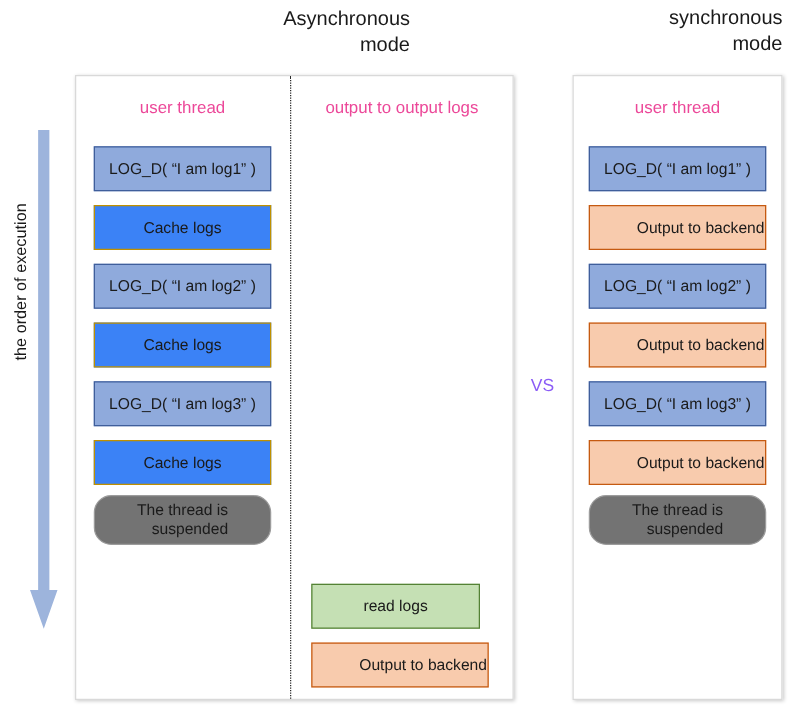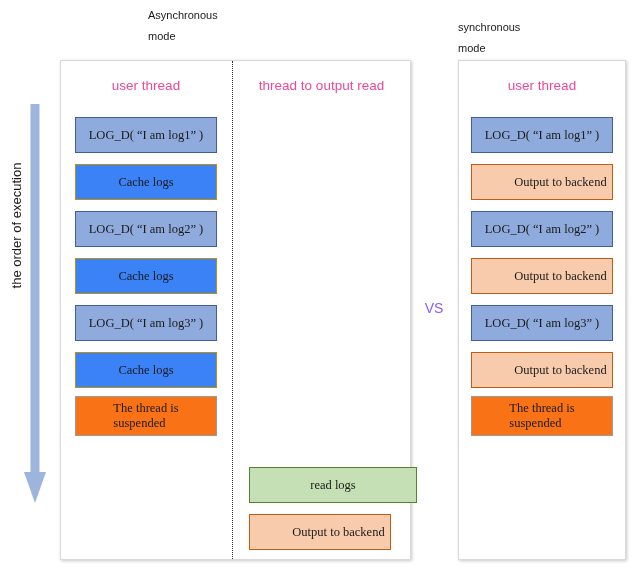--- a/index.html
+++ b/index.html
@@ -12,28 +12,28 @@
     background: #ffffff;
     font-family: "Liberation Sans", sans-serif;
     color: #1a1a1a;
     position: relative;
     overflow: hidden;
   }
 
   
   .mode-title {
     position: absolute;
-    text-align: left;
-    font-size: 11px;
+    text-align: right;
+    font-size: 16px;
     line-height: 21px;
     color: #1a1a1a;
     white-space: pre-line;
   }
   #async-title { left: 148px; top: 5px; width: 180px; }
-  #sync-title  { left: 458px; top: 17px; width: 168px; }
+  #sync-title  { left: 458px; top: 4px; width: 168px; }
 
   
   .panel {
     position: absolute;
     background: #ffffff;
     border: 1px solid #d9d9d9;
     box-shadow: 1px 1px 3px rgba(0,0,0,0.22);
     box-sizing: border-box;
   }
   #async-panel { left: 60px;  top: 60px; width: 351px; height: 500px; }
@@ -61,32 +61,31 @@
   #hdr-output-thread     { left: 234px; top: 77px; width: 175px; }
   #hdr-user-thread-sync  { left: 459px; top: 77px; width: 166px; }
 
   
   .step {
     position: absolute;
     box-sizing: border-box;
     display: flex;
     align-items: center;
     justify-content: center;
-    text-align: left;
+    text-align: right;
     font-size: 12.5px;
     line-height: 15px;
     color: #1a1a1a;
     border-width: 1px;
     border-style: solid;
     white-space: pre-line;
-    font-family: Liberation Serif, serif;
   }
   .step.blue   { background: #8FAADC; border-color: #3F5E9B; }
   .step.yellow { background: #3b82f6; border-color: #BF9000; }
-  .step.gray   { background: #f97316; border-color: #9C9C9C; }
+  .step.gray   { background: #737373; border-color: #9C9C9C; border-radius: 14px; }
   .step.orange { background: #F8CBAD; border-color: #C55A11; padding-left: 37px; }
   .step.green  { background: #C5E0B4; border-color: #548235; }
 
   
   #vs-label {
     position: absolute;
     left: 414px;
     top: 300px;
     width: 40px;
     text-align: center;
@@ -127,32 +126,32 @@
   <svg width="30" height="400" viewBox="0 0 30 400" xmlns="http://www.w3.org/2000/svg">
     <polygon points="10.5,0 19.5,0 19.5,368 26,368 15,399 4,368 10.5,368" fill="#9DB4DC"></polygon>
   </svg>
 </div>
 <div id="order-label">the order of execution</div>
 
 <div class="panel" id="async-panel"></div>
 <div id="divider"></div>
 
 <div class="col-header" id="hdr-user-thread-async">user thread</div>
-<div class="col-header" id="hdr-output-thread">thread to output read</div>
+<div class="col-header" id="hdr-output-thread">output to output logs</div>
 
 <div class="step blue" style="left:75px; top:117px;  width:142px; height:36px;">LOG_D( “I am log1” )</div>
 <div class="step yellow" style="left:75px; top:164px;  width:142px; height:36px;">Cache logs</div>
 <div class="step blue" style="left:75px; top:211px;  width:142px; height:36px;">LOG_D( “I am log2” )</div>
 <div class="step yellow" style="left:75px; top:258px;  width:142px; height:36px;">Cache logs</div>
 <div class="step blue" style="left:75px; top:305px;  width:142px; height:36px;">LOG_D( “I am log3” )</div>
 <div class="step yellow" style="left:75px; top:352px;  width:142px; height:36px;">Cache logs</div>
 <div class="step gray" style="left:75px; top:396px;  width:142px; height:40px;">The thread is
 suspended</div>
 
-<div class="step green" style="left:249px; top:467px; width:168px; height:36px;">read logs</div>
+<div class="step green" style="left:249px; top:467px; width:135px; height:36px;">read logs</div>
 <div class="step orange" style="left:249px; top:514px; width:142px; height:36px;">Output to backend</div>
 
 <div id="vs-label">VS</div>
 
 <div class="panel" id="sync-panel"></div>
 <div class="col-header" id="hdr-user-thread-sync">user thread</div>
 
 <div class="step blue" style="left:471px; top:117px; width:142px; height:36px;">LOG_D( “I am log1” )</div>
 <div class="step orange" style="left:471px; top:164px; width:142px; height:36px;">Output to backend</div>
 <div class="step blue" style="left:471px; top:211px; width:142px; height:36px;">LOG_D( “I am log2” )</div>

